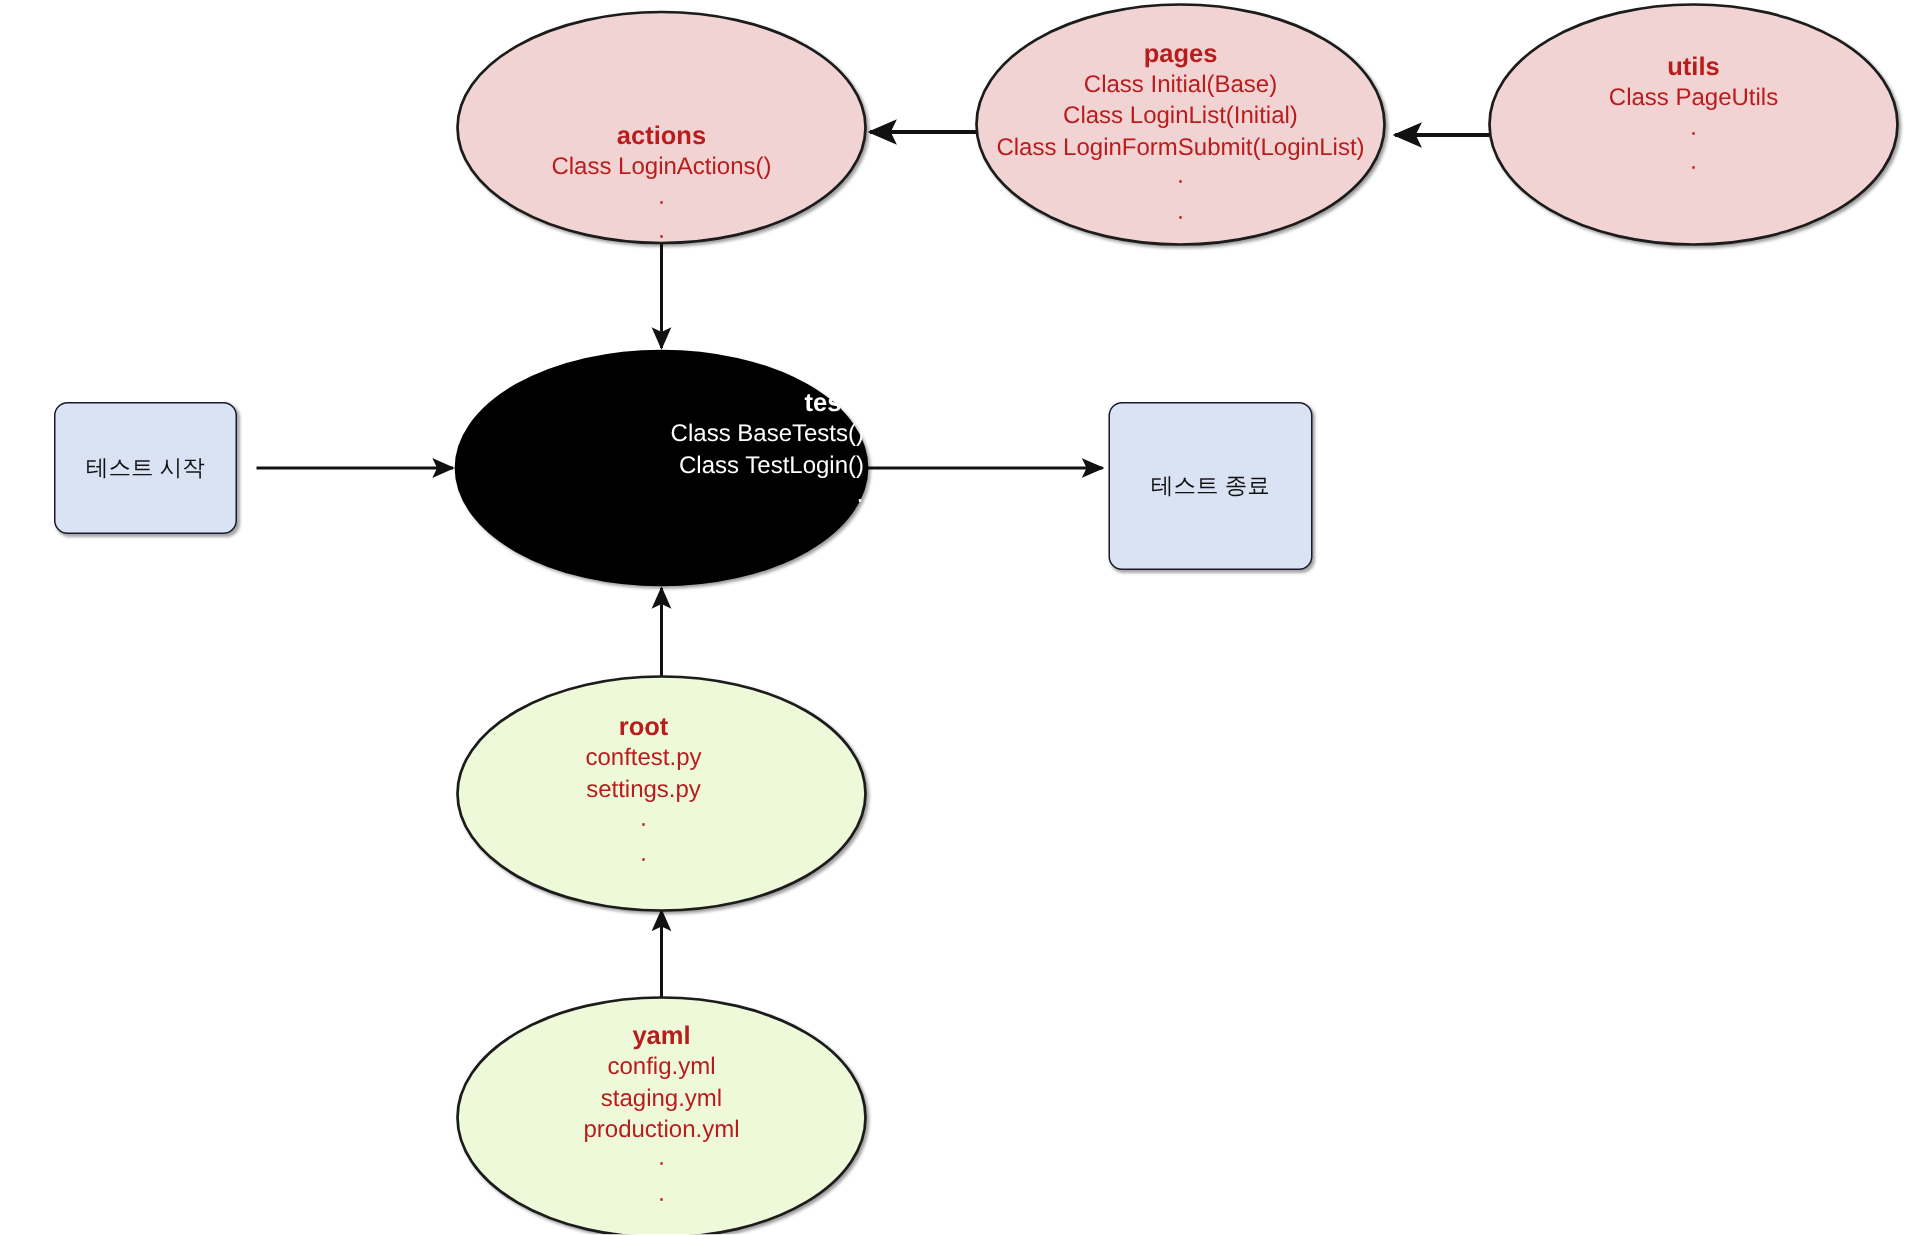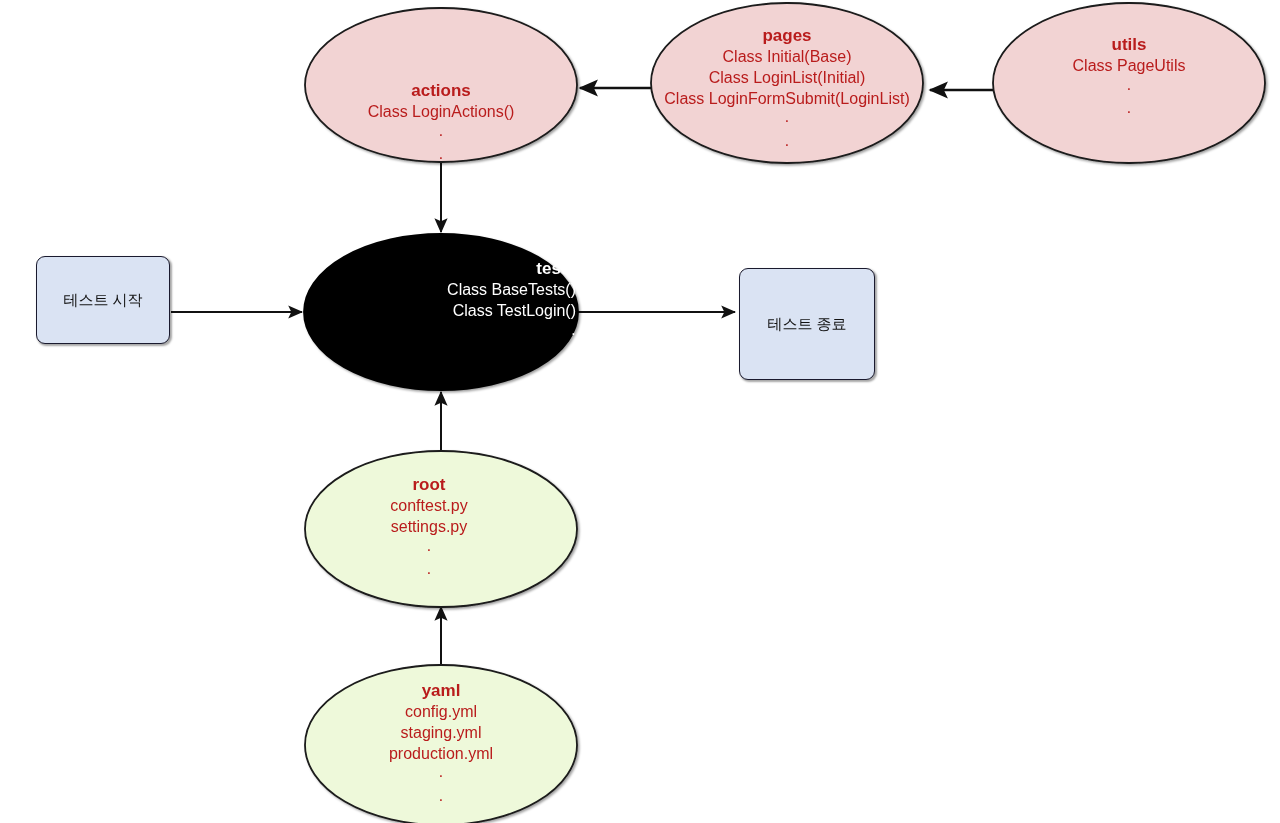--- a/index.html
+++ b/index.html
@@ -172,21 +172,21 @@
 
   <div class="node-label on-light" style="left:306px; top:680px; width:270px;">
     <span class="node-title">yaml</span>
     <span class="node-line">config.yml</span>
     <span class="node-line">staging.yml</span>
     <span class="node-line">production.yml</span>
     <span class="node-dots">·</span>
     <span class="node-dots">·</span>
   </div>
 
-  <div class="boxnode" style="left:36px; top:256px; width:134px; height:88px;">
+  <div class="boxnode" style="left:36px; top:268px; width:122px; height:88px;">
     <span class="box-label">테스트 시작</span>
   </div>
 
   <div class="boxnode" style="left:739px; top:268px; width:136px; height:112px;">
     <span class="box-label">테스트 종료</span>
   </div>
 
 </div>
 
 </body></html>

